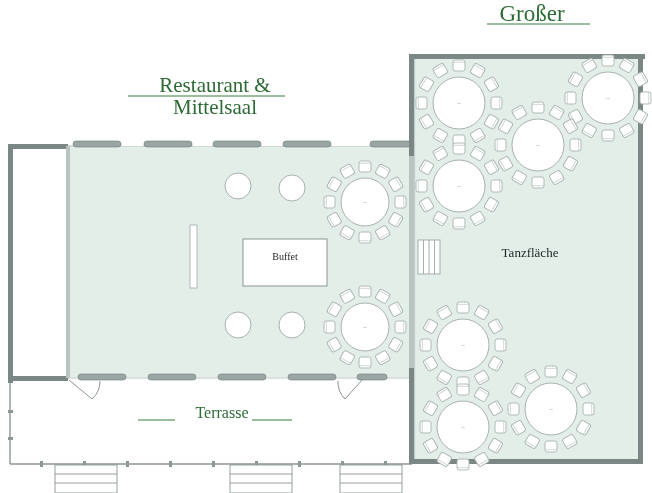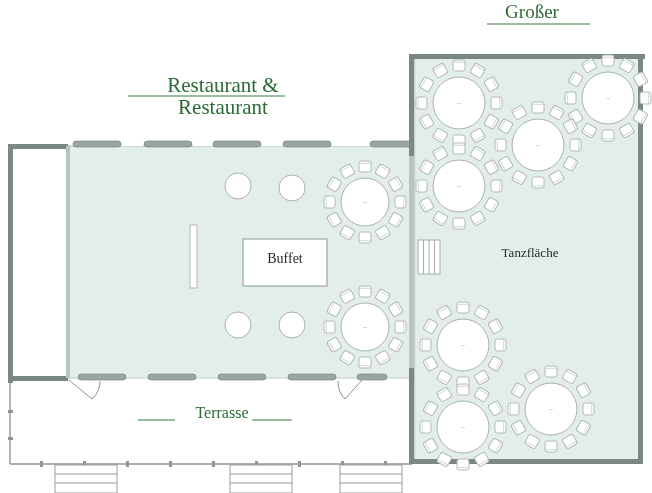--- a/index.html
+++ b/index.html
@@ -4,26 +4,26 @@
 <title>Floor Plan</title>
 <style>
   html,body{margin:0;padding:0;background:#ffffff;}
   body{
     font-family:"Liberation Serif", serif;
     width:652px;height:493px;overflow:hidden;position:relative;
   }
   #plan{position:absolute;left:0;top:0;width:652px;height:493px;}
   .lbl{position:absolute;text-align:center;color:#2d6b35;
        font-family:"Liberation Serif", serif;line-height:1.05;}
-  #title-saal{left:452px;top:2px;width:160px;font-size:19px;}
-  #title-rest{left:108px;top:74px;width:230px;font-size:21px;}
+  #title-saal{left:452px;top:2px;width:160px;font-size:23px;}
+  #title-rest{left:100px;top:74px;width:230px;font-size:21px;}
   #title-terr{left:132px;top:405px;width:180px;font-size:16px;}
   .lbl .l1,.lbl .l2{display:block;}
   .dark-txt{position:absolute;color:#23282b;font-family:"Liberation Serif", serif;}
-  #buffet-text{left:240px;top:251px;width:90px;text-align:center;font-size:14px;}
+  #buffet-text{left:240px;top:251px;width:90px;text-align:center;font-size:10px;}
   #tanz-text{left:470px;top:245px;width:120px;text-align:center;font-size:13px;}
 </style>
 </head>
 <body>
 
 <svg id="plan" viewBox="0 0 652 493" xmlns="http://www.w3.org/2000/svg">
 
   <defs>
     <g id="chair-unit">
       <rect x="-6" y="-5.5" width="12" height="11" rx="2.2" ry="2.2" fill="#ffffff" stroke="#a8b2b0" stroke-width="0.9"></rect>
@@ -309,20 +309,20 @@
     <line x1="252" y1="420" x2="292" y2="420" stroke="#7aa87e" stroke-width="1.3"></line>
   </g>
 </svg>
 
 <div class="lbl" id="title-saal">
   <span class="l1">Großer</span>
 </div>
 
 <div class="lbl" id="title-rest">
   <span class="l1">Restaurant &amp;</span>
-  <span class="l2">Restaurant</span>
+  <span class="l2">Mittelsaal</span>
 </div>
 
 <div class="lbl" id="title-terr">Terrasse</div>
 
 <div class="dark-txt" id="buffet-text">Buffet</div>
 
 <div class="dark-txt" id="tanz-text">Tanzfläche</div>
 
 </body></html>

